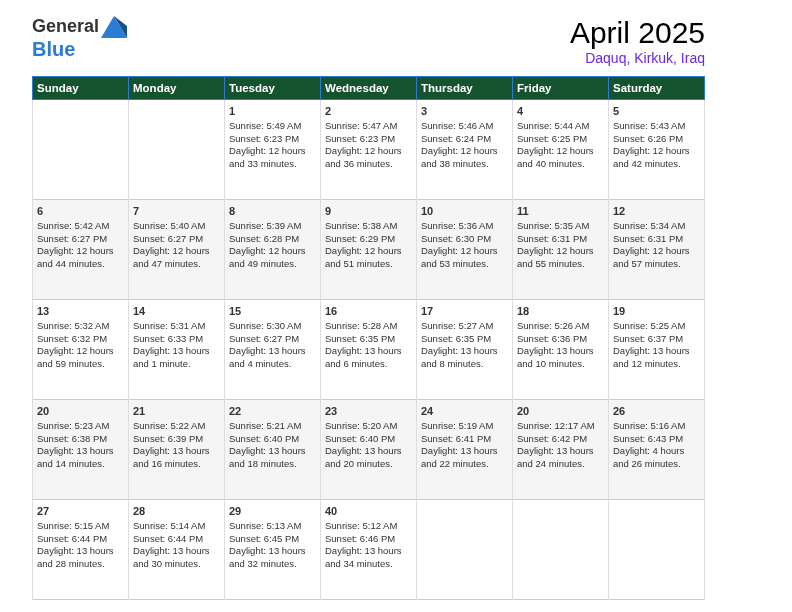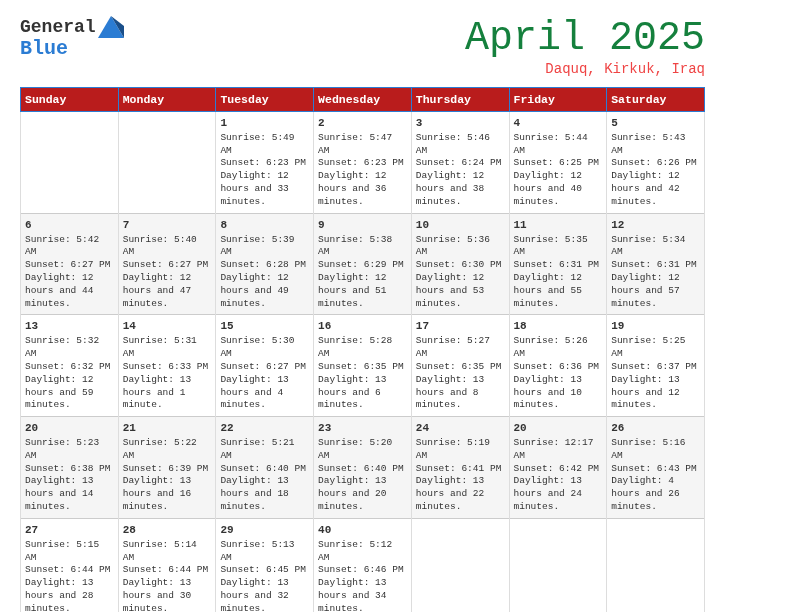--- a/index.html
+++ b/index.html
@@ -6,56 +6,55 @@
     body {
       font-family: Arial, sans-serif;
       background: #fff;
       width: 792px;
       height: 612px;
       overflow: hidden;
     }
     .page {
       width: 725px;
       height: 612px;
-      padding: 16px 20px 12px 20px;
+      padding: 16px 20px 12px 32px;
       display: flex;
       flex-direction: column;
-      font-family: Liberation Mono, monospace;
     }
     .header {
       display: flex;
       justify-content: space-between;
       align-items: flex-start;
       margin-bottom: 10px;
     }
     .logo {
       display: flex;
       align-items: center;
     }
     .title-block {
       text-align: right;
     }
     .title-block h1 {
-      font-size: 40px;
+      font-size: 30px;
       font-weight: normal;
-      color: #15803d;
+      color: #000000;
     }
     .title-block h2 {
       font-size: 14px;
       font-weight: normal;
-      color: #ef4444;
+      color: #6d28d9;
       text-align: right;
     }
     table {
       width: 100%;
       border-collapse: collapse;
       flex: 1;
     }
     thead tr {
-      background-color: #b91c1c;
+      background-color: #14532d;
     }
     thead th {
       color: #fff;
       font-size: 11.5px;
       font-weight: bold;
       padding: 5px 4px;
       text-align: left;
       border: 1px solid #2b7cd3;
     }
     tbody tr {

